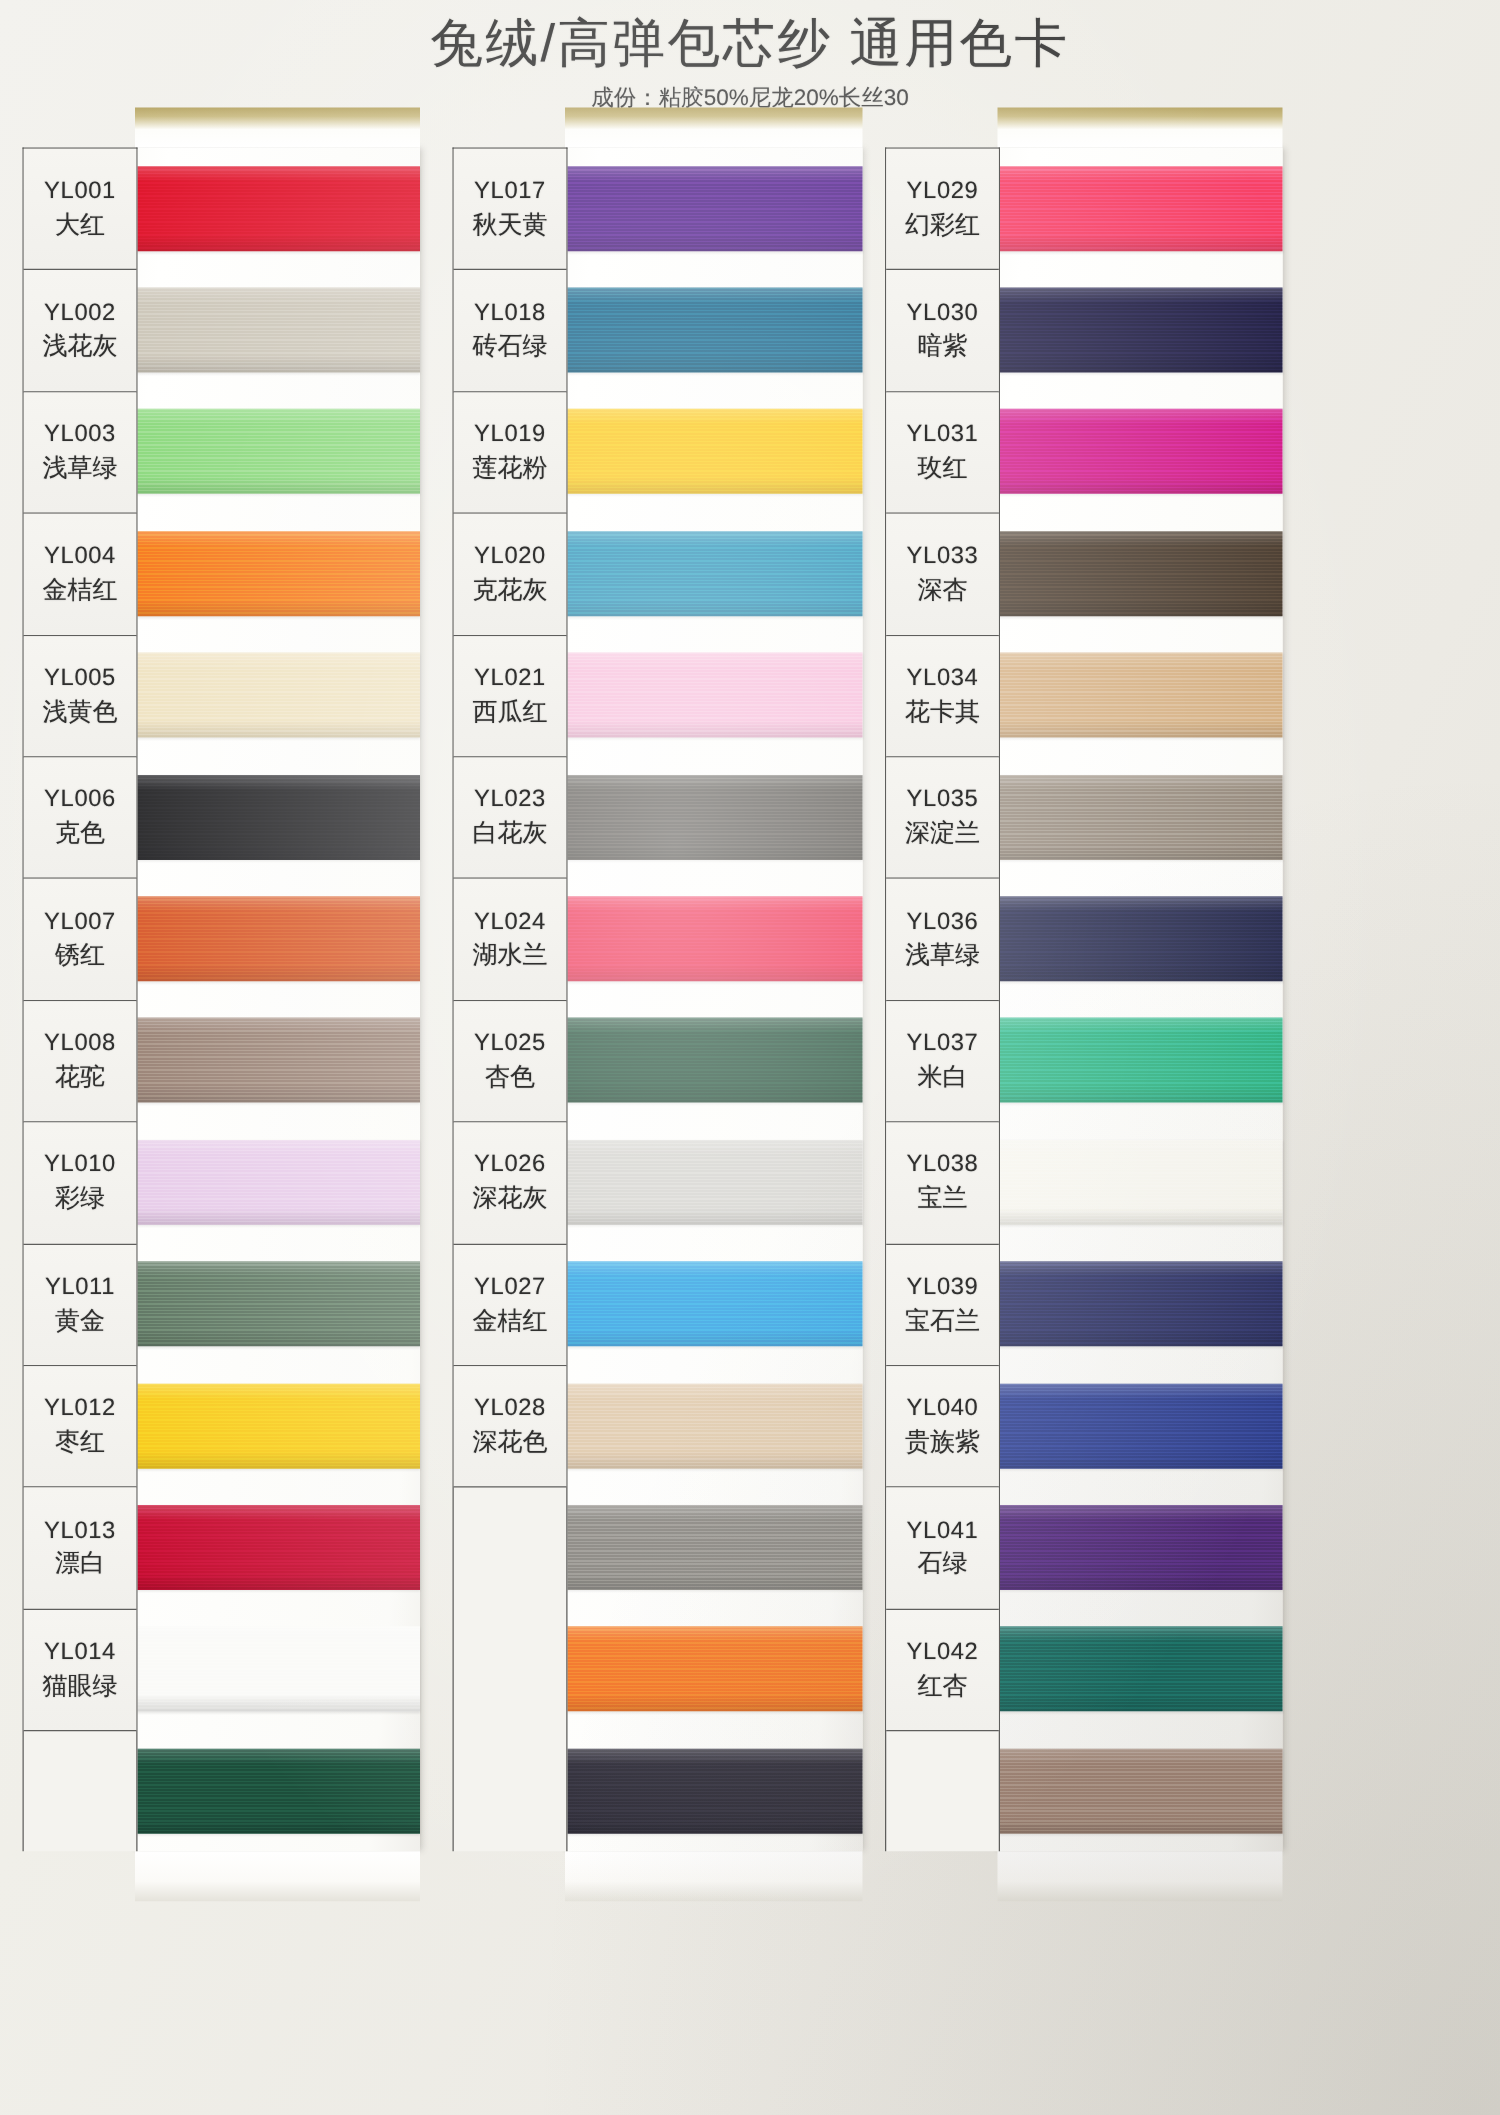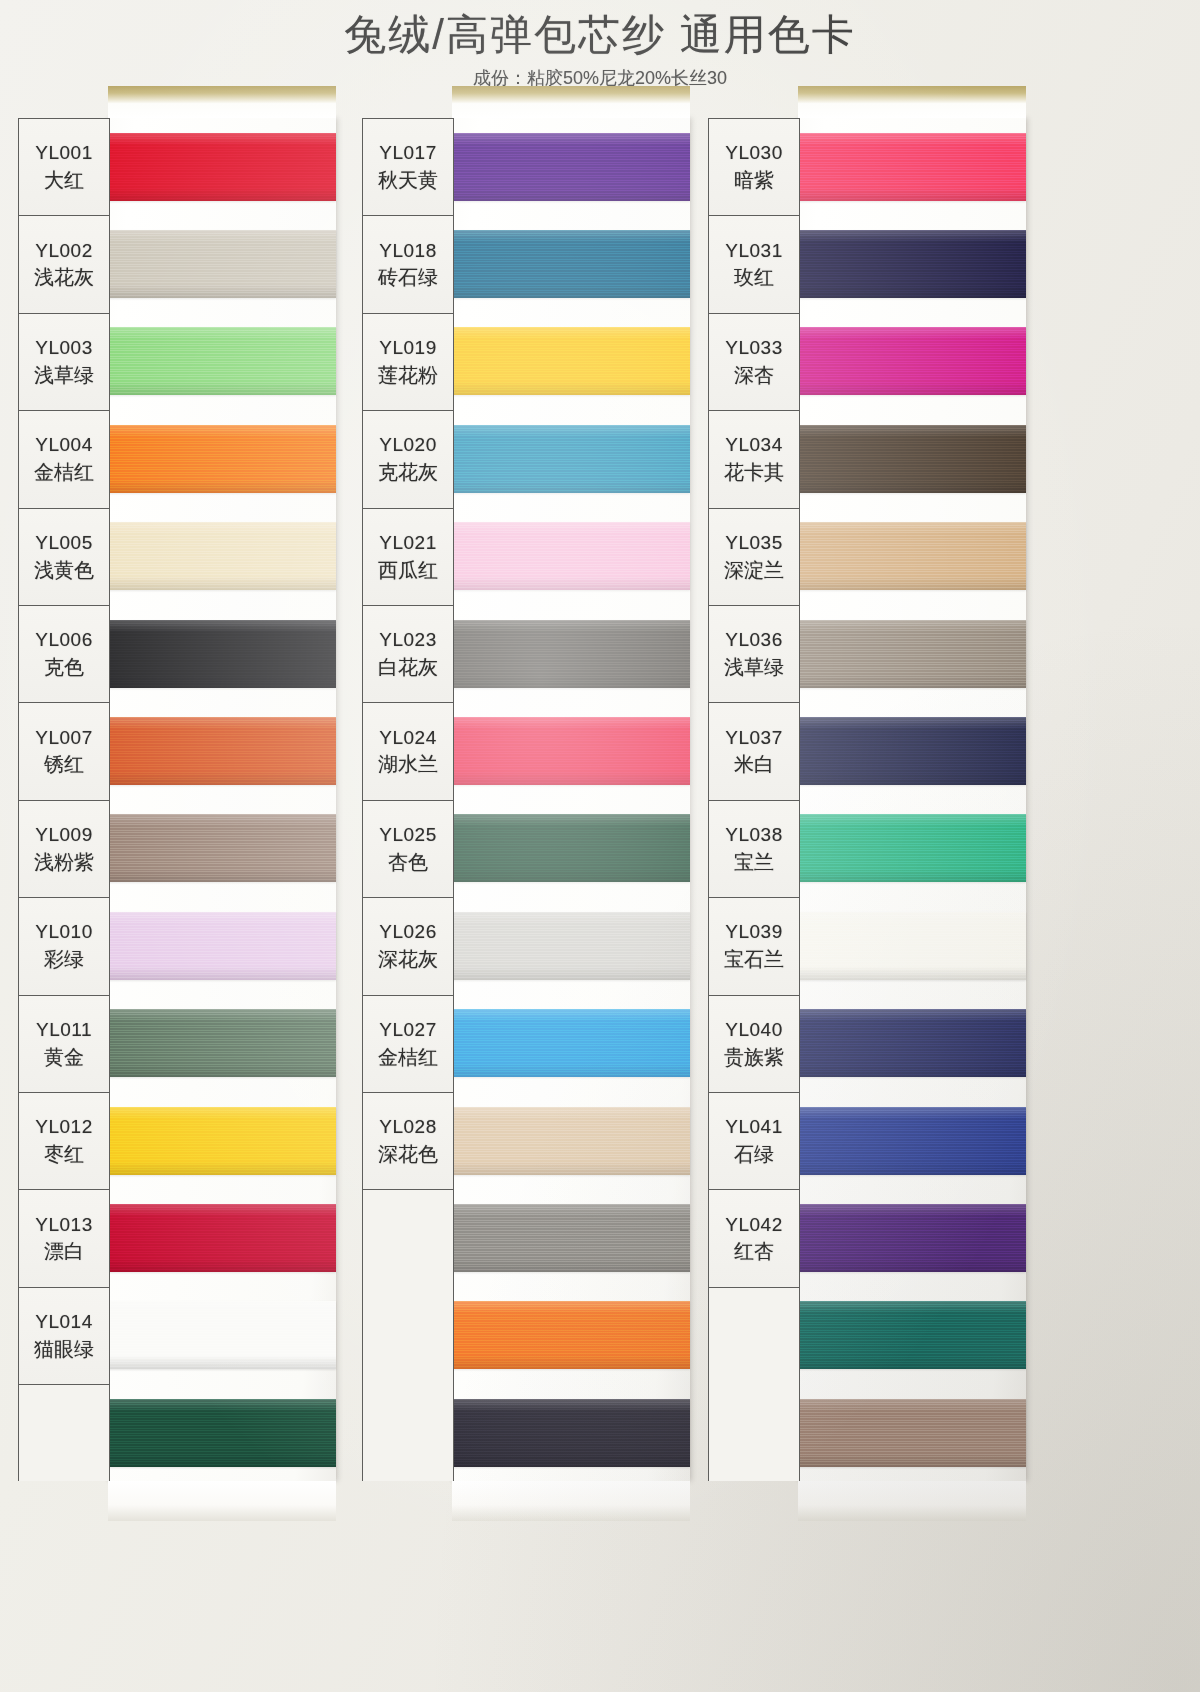--- a/index.html
+++ b/index.html
@@ -154,22 +154,22 @@
       </div>
       <div class="lbl">
         <div class="code">YL006</div>
         <div class="cn">克色</div>
       </div>
       <div class="lbl">
         <div class="code">YL007</div>
         <div class="cn">锈红</div>
       </div>
       <div class="lbl">
-        <div class="code">YL009</div>
-        <div class="cn">浅粉紫</div>
+        <div class="code">YL008</div>
+        <div class="cn">花驼</div>
       </div>
       <div class="lbl">
         <div class="code">YL010</div>
         <div class="cn">彩绿</div>
       </div>
       <div class="lbl">
         <div class="code">YL011</div>
         <div class="cn">黄金</div>
       </div>
       <div class="lbl">
@@ -382,20 +382,24 @@
             <div class="fuzz" style="background: rgb(43, 41, 54);"></div>
           </div>
         </div>
       </div>
       <div class="strip-bot"></div>
     </div>
   </div>
 <div class="col" id="col-2">
     <div class="labels">
       <div class="lbl">
+        <div class="code">YL029</div>
+        <div class="cn">幻彩红</div>
+      </div>
+      <div class="lbl">
         <div class="code">YL030</div>
         <div class="cn">暗紫</div>
       </div>
       <div class="lbl">
         <div class="code">YL031</div>
         <div class="cn">玫红</div>
       </div>
       <div class="lbl">
         <div class="code">YL033</div>
         <div class="cn">深杏</div>

